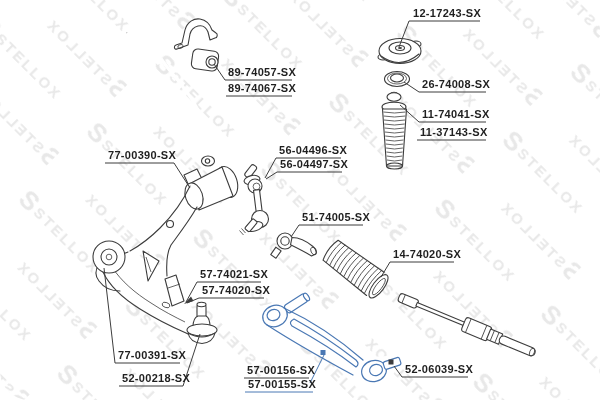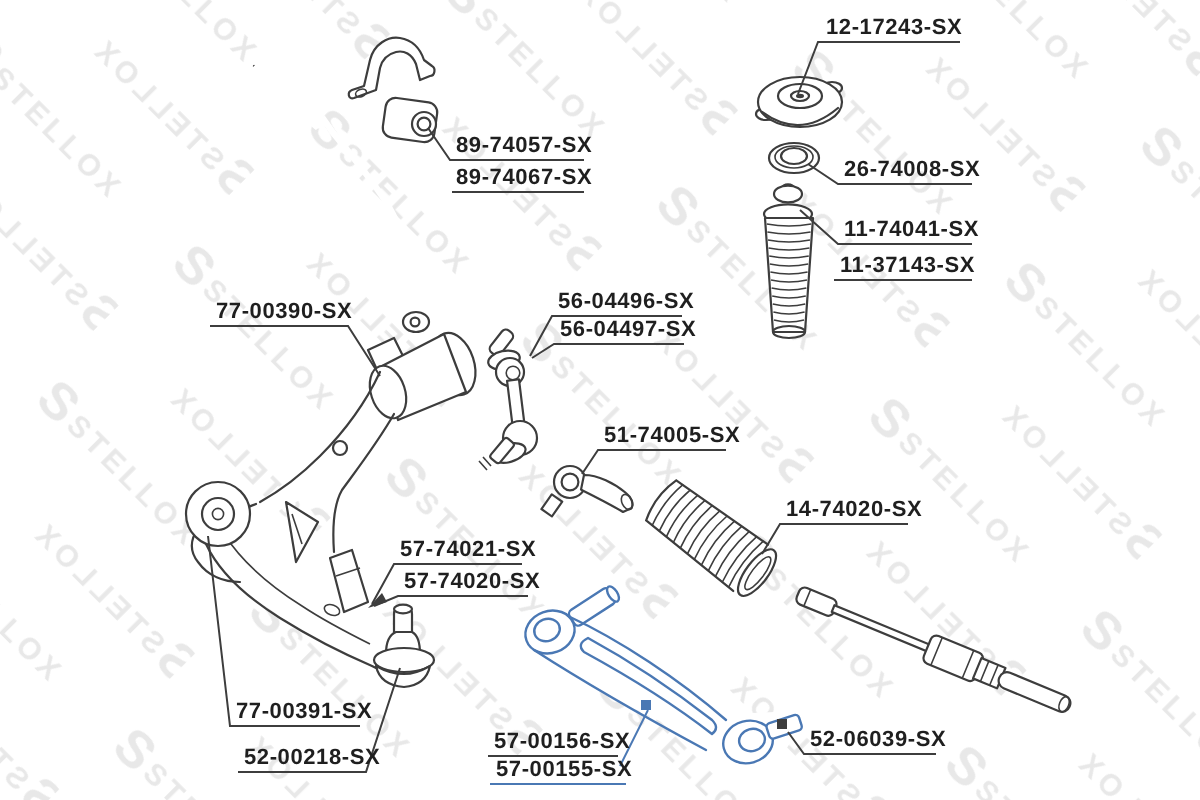--- a/index.html
+++ b/index.html
@@ -1,17 +1,17 @@
 <!DOCTYPE html>
 <html><head>
 <meta charset="utf-8">
 <style>
   html,body{margin:0;padding:0;background:#fff;}
   .stage{position:relative;width:600px;height:400px;background:#fff;overflow:hidden;
-         font-family:"Liberation Sans", sans-serif;}
+         font-family:"Liberation Sans", sans-serif;border-radius:29px;}
   svg{position:absolute;left:0;top:0;}
   .lbl{font:bold 11px "Liberation Sans", sans-serif;fill:#1f1f1f;letter-spacing:.3px;}
   .ln{stroke:#3d3d3d;stroke-width:1.1;fill:none;stroke-linecap:round;stroke-linejoin:round;}
   .lnw{stroke:#3d3d3d;stroke-width:1.1;fill:#ffffff;stroke-linejoin:round;}
   .thin{stroke:#3d3d3d;stroke-width:.8;fill:none;}
   .leader{stroke:#3d3d3d;stroke-width:1;fill:none;}
   .wm{font-family:"Liberation Sans", sans-serif;font-weight:bold;}
 </style>
 </head>
 <body>

